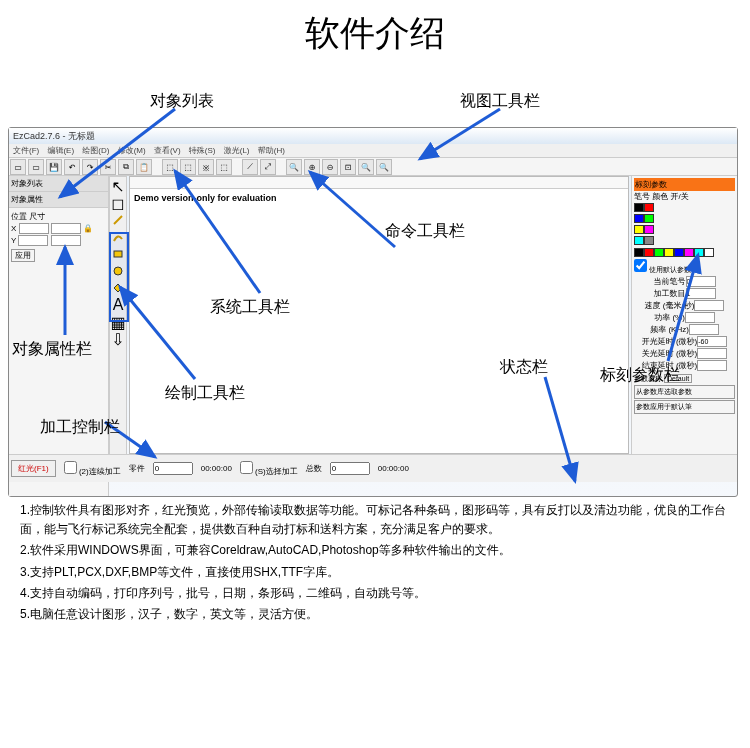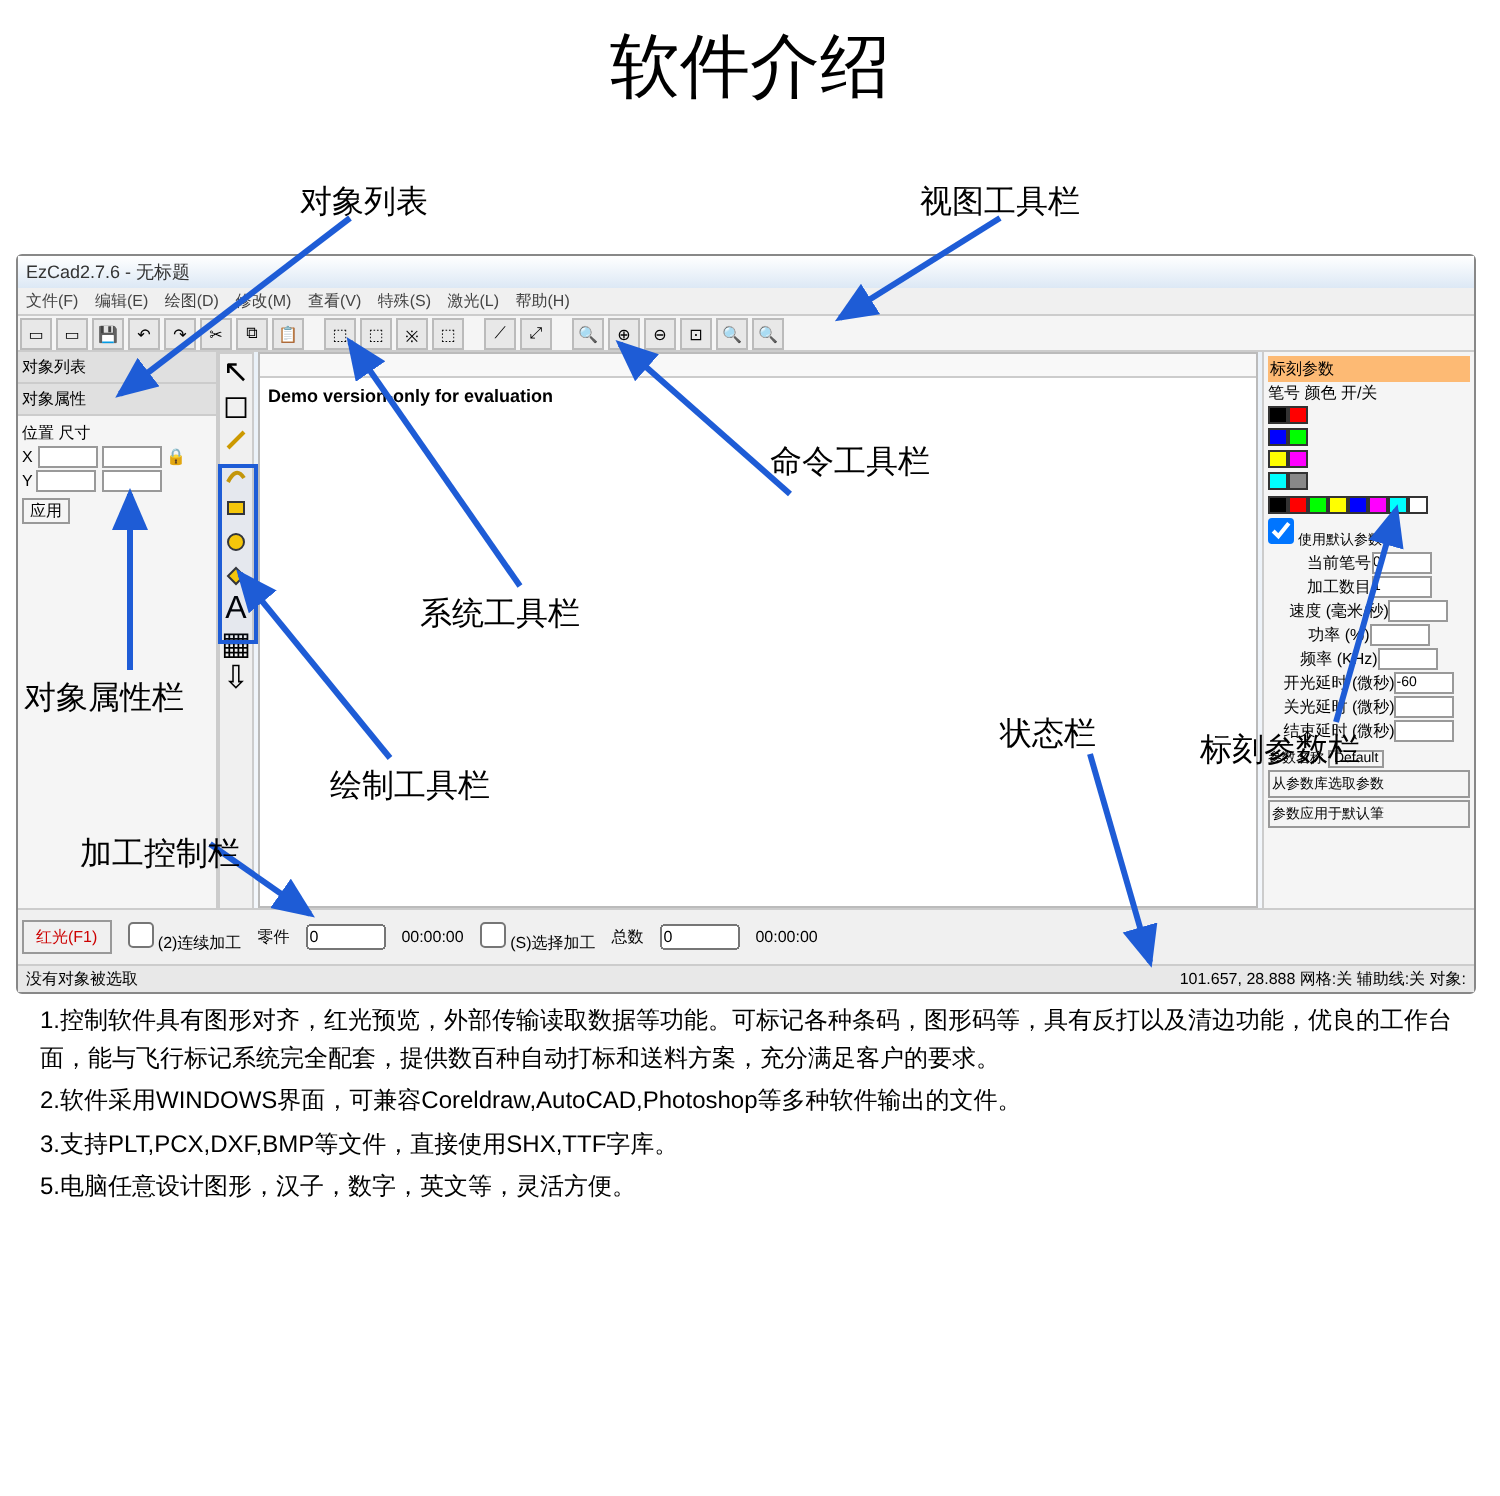--- a/index.html
+++ b/index.html
@@ -17,21 +17,21 @@
 .left-panel .props { padding: 2px; }
 .left-panel .props div { margin: 1px 0; }
 .left-panel input { width: 30px; font-size: 8px; border: 1px solid #999; }
 .draw-toolbar { position: absolute; left: 100px; top: 48px; width: 18px; height: 280px; background: #f0f0f0; border: 1px solid #ccc; }
 .draw-toolbar .shape { width: 16px; height: 16px; margin: 1px auto; display: flex; align-items: center; justify-content: center; }
 .highlighted { border: 2px solid #1e5cd6; position: absolute; left: 100px; top: 104px; width: 20px; height: 90px; background: rgba(30,92,214,0.05); }
 .canvas { position: absolute; left: 120px; top: 48px; right: 108px; bottom: 42px; background: #fff; border: 1px solid #bbb; }
 .ruler-h { height: 12px; background: #f8f8f8; border-bottom: 1px solid #ccc; }
 .canvas-text { font-size: 9px; font-weight: bold; padding: 4px; }
 .right-panel { position: absolute; right: 0; top: 48px; width: 106px; height: 280px; background: #f5f5f5; border-left: 1px solid #ccc; font-size: 8px; padding: 2px; }
-.right-panel .title { background: #fdba74; padding: 1px; }
+.right-panel .title { background: #f97316; padding: 1px; }
 .color-row { display: flex; height: 10px; margin: 1px 0; }
 .color-sw { width: 10px; height: 9px; border: 1px solid #333; }
 .param-row { display: flex; justify-content: center; margin: 1px 0; }
 .param-row input { width: 30px; font-size: 7px; border: 1px solid #999; }
 .bottom-bar { position: absolute; left: 0; bottom: 14px; right: 0; height: 28px; background: #f0f0f0; border-top: 1px solid #ccc; font-size: 8px; padding: 2px; display: flex; gap: 8px; align-items: center; }
 .status-bar { position: absolute; left: 0; bottom: 0; right: 0; height: 14px; background: #e8e8e8; border-top: 1px solid #ccc; font-size: 8px; padding: 1px 4px; display: flex; justify-content: space-between; }
 .label { position: absolute; font-size: 16px; color: #000; white-space: nowrap; z-index: 10; }
 .arrow { position: absolute; z-index: 5; }
 svg.arrow line, svg.arrow path { stroke: #1e5cd6; stroke-width: 3; fill: none; }
 svg.arrow polygon { fill: #1e5cd6; }
@@ -232,25 +232,22 @@
       <span><input type="checkbox" style=""> <span>(2)连续加工</span></span>
       <span>零件</span>
       <input style="width: 40px; font-size: 8px;" value="0">
       <span>00:00:00</span>
       <span><input type="checkbox" style=""> <span>(S)选择加工</span></span>
       <span>总数</span>
       <input style="width: 40px; font-size: 8px;" value="0">
       <span>00:00:00</span>
     </div>
 
-    <div class="status-bar">
-      <span>没有对象被选取</span>
-      <span>101.657, 28.888    网格:关  辅助线:关  对象:</span>
-    </div>
   </div>
 </div>
 
 <div class="desc">
   <p>1.控制软件具有图形对齐，红光预览，外部传输读取数据等功能。可标记各种条码，图形码等，具有反打以及清边功能，优良的工作台面，能与飞行标记系统完全配套，提供数百种自动打标和送料方案，充分满足客户的要求。</p>
   <p>2.软件采用WINDOWS界面，可兼容Coreldraw,AutoCAD,Photoshop等多种软件输出的文件。</p>
   <p>3.支持PLT,PCX,DXF,BMP等文件，直接使用SHX,TTF字库。</p>
+  <p>4.支持自动编码，打印序列号，批号，日期，条形码，二维码，自动跳号等。</p>
   <p>5.电脑任意设计图形，汉子，数字，英文等，灵活方便。</p>
 </div>
 
 </body></html>

